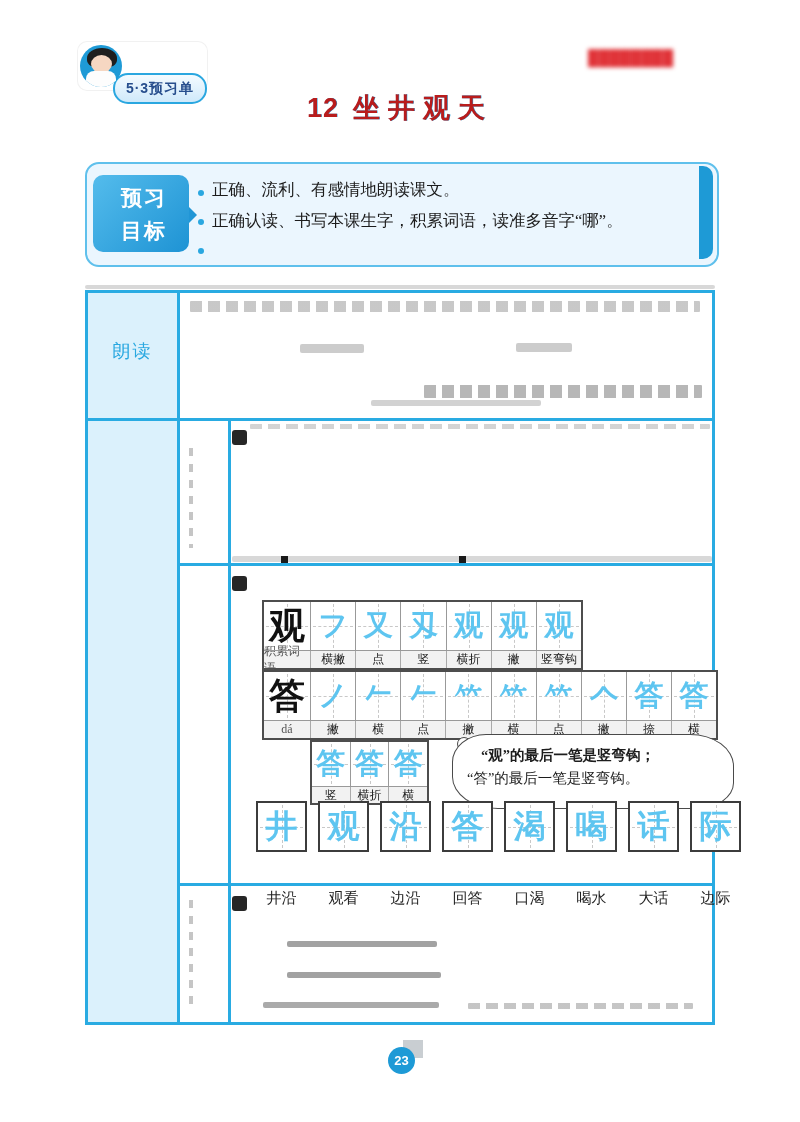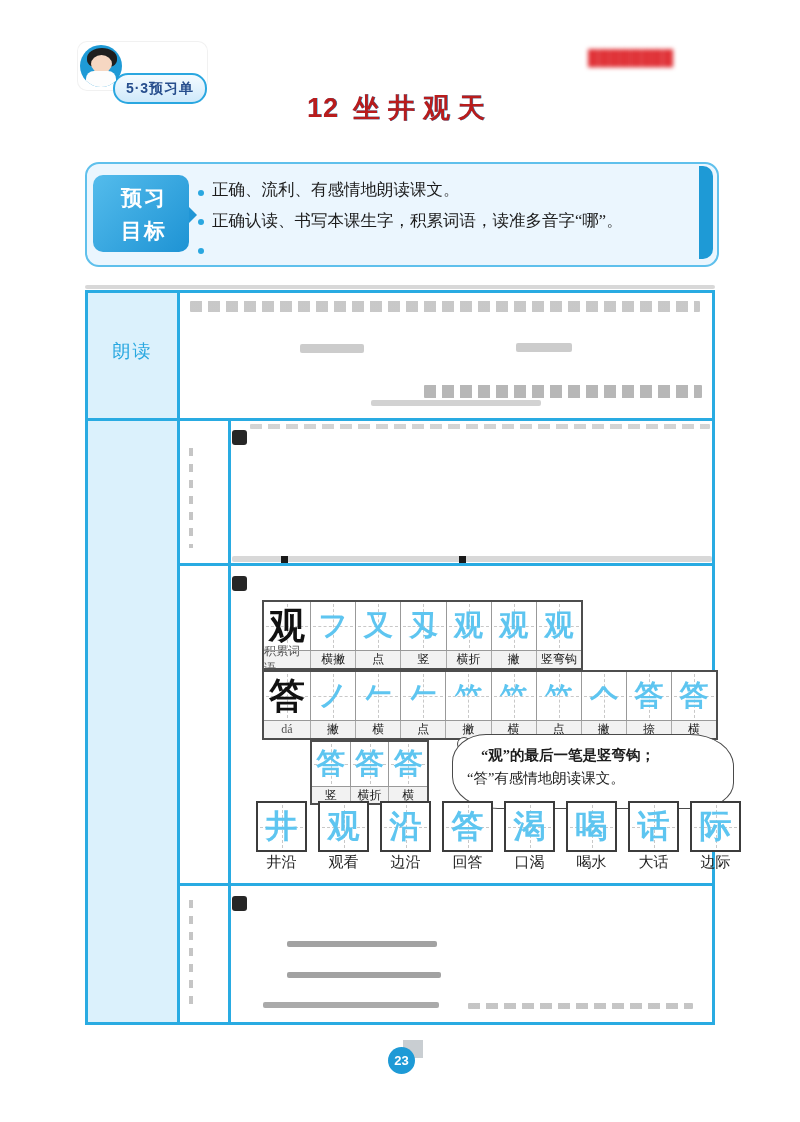--- a/index.html
+++ b/index.html
@@ -76,21 +76,21 @@
   .bubble .l1{padding-left:14px;font-weight:bold;}
   .trail{position:absolute;border:1.5px solid #4a4a4a;border-radius:50%;background:#fff;}
 
   
   .pbox-row{left:256px;top:801px;display:flex;gap:11px;}
   .pbox{position:relative;width:47px;height:47px;border:2px solid #3c3c3c;background:#fff;
         display:flex;align-items:center;justify-content:center;}
   .pchar{font-size:32px;color:#5ec5f0;font-weight:bold;font-family:"Liberation Serif","DejaVu Serif",serif;z-index:1;}
   .pword-row{left:256px;top:853px;display:flex;gap:11px;}
   .pword{width:51px;text-align:center;font-size:15px;color:#1f1f1f;
-         font-family:"Liberation Serif","DejaVu Serif",serif;}
+         font-family:"Liberation Serif","DejaVu Serif",serif;margin-top:36px;}
 
   
   .pg-shadow{left:403px;top:1040px;width:20px;height:18px;background:#c9ced2;}
   .pg-circle{left:388px;top:1047px;width:27px;height:27px;border-radius:50%;background:#1e9ad6;
              color:#fff;font-weight:bold;font-size:13px;display:flex;align-items:center;justify-content:center;}
 </style>
 </head>
 <body>
 
 <div id="sheet">
@@ -252,21 +252,21 @@
       <div class="st-lab" style="width:38px;height:16px">竖</div>
       <div class="st-lab" style="width:38px;height:16px">横折</div>
       <div class="st-lab" style="width:38px;height:16px">横</div>
     </div>
   </div>
 
   <i class="trail" style="left:457px;top:737px;width:12px;height:12px"></i>
   <i class="trail" style="left:473px;top:748px;width:9px;height:9px"></i>
   <div class="abs bubble">
     <div class="l1">“观”的最后一笔是竖弯钩；</div>
-    <div>“答”有感情地朗读课文。</div>
+    <div>“答”的最后一笔是竖弯钩。</div>
   </div>
 
   <div class="abs pbox-row">
     <div class="pbox cross">
         <span class="pchar">井</span>
       </div>
     <div class="pbox cross">
         <span class="pchar">观</span>
       </div>
     <div class="pbox cross">

